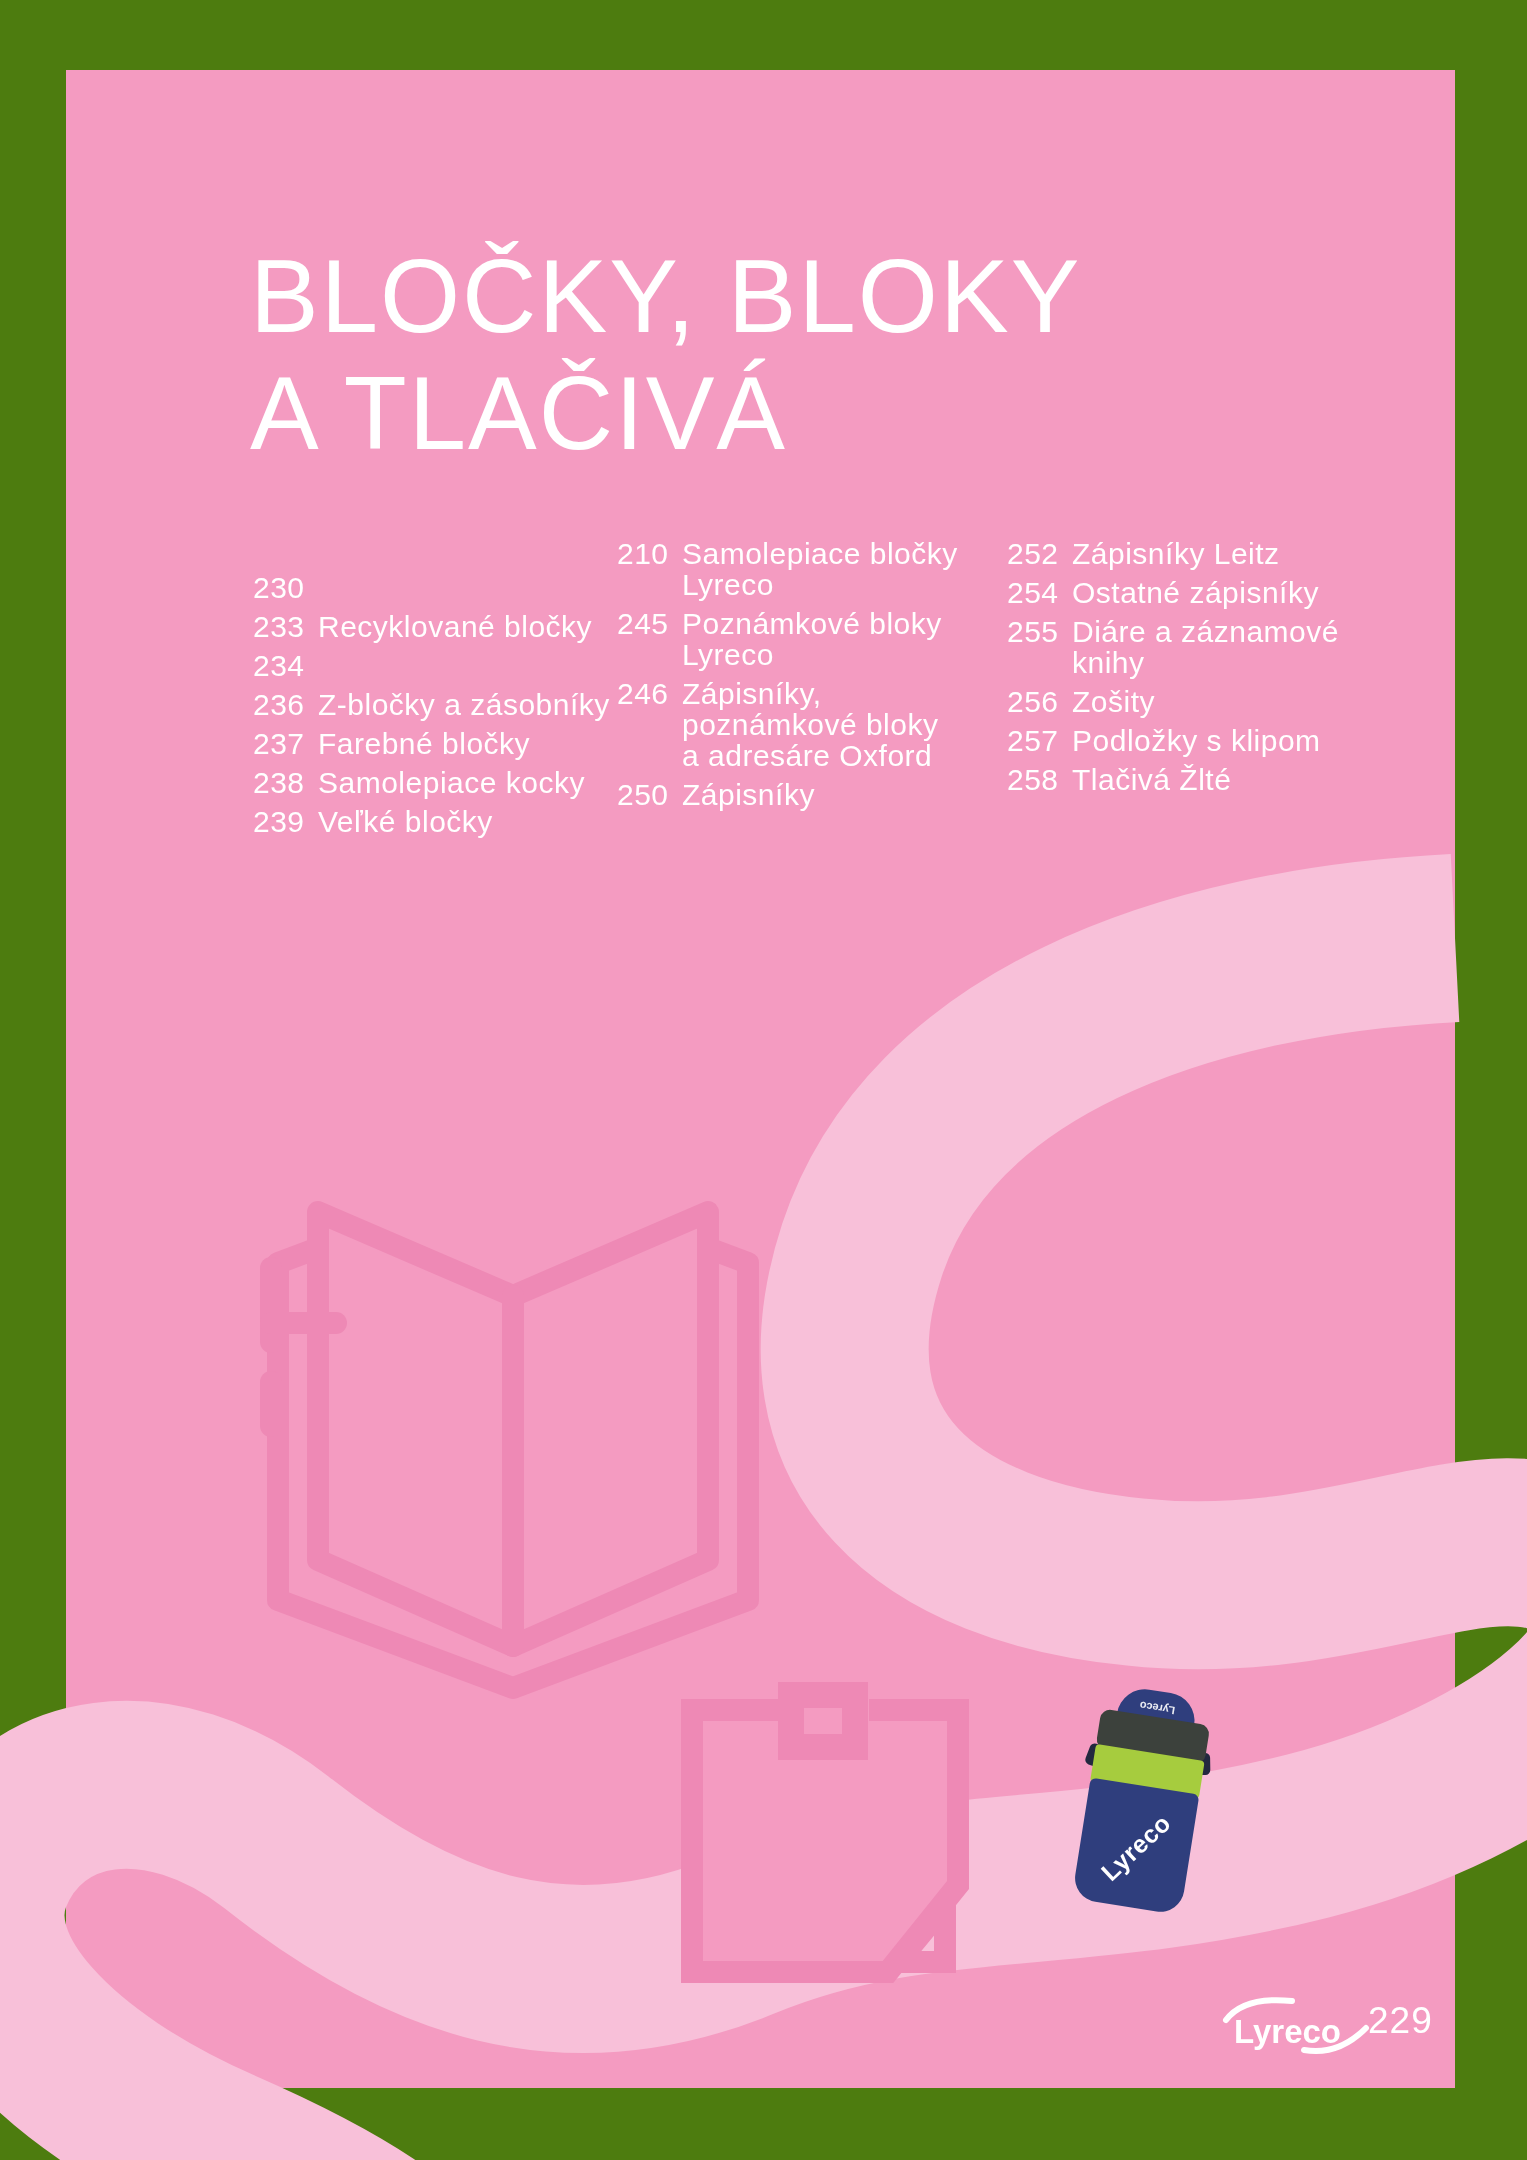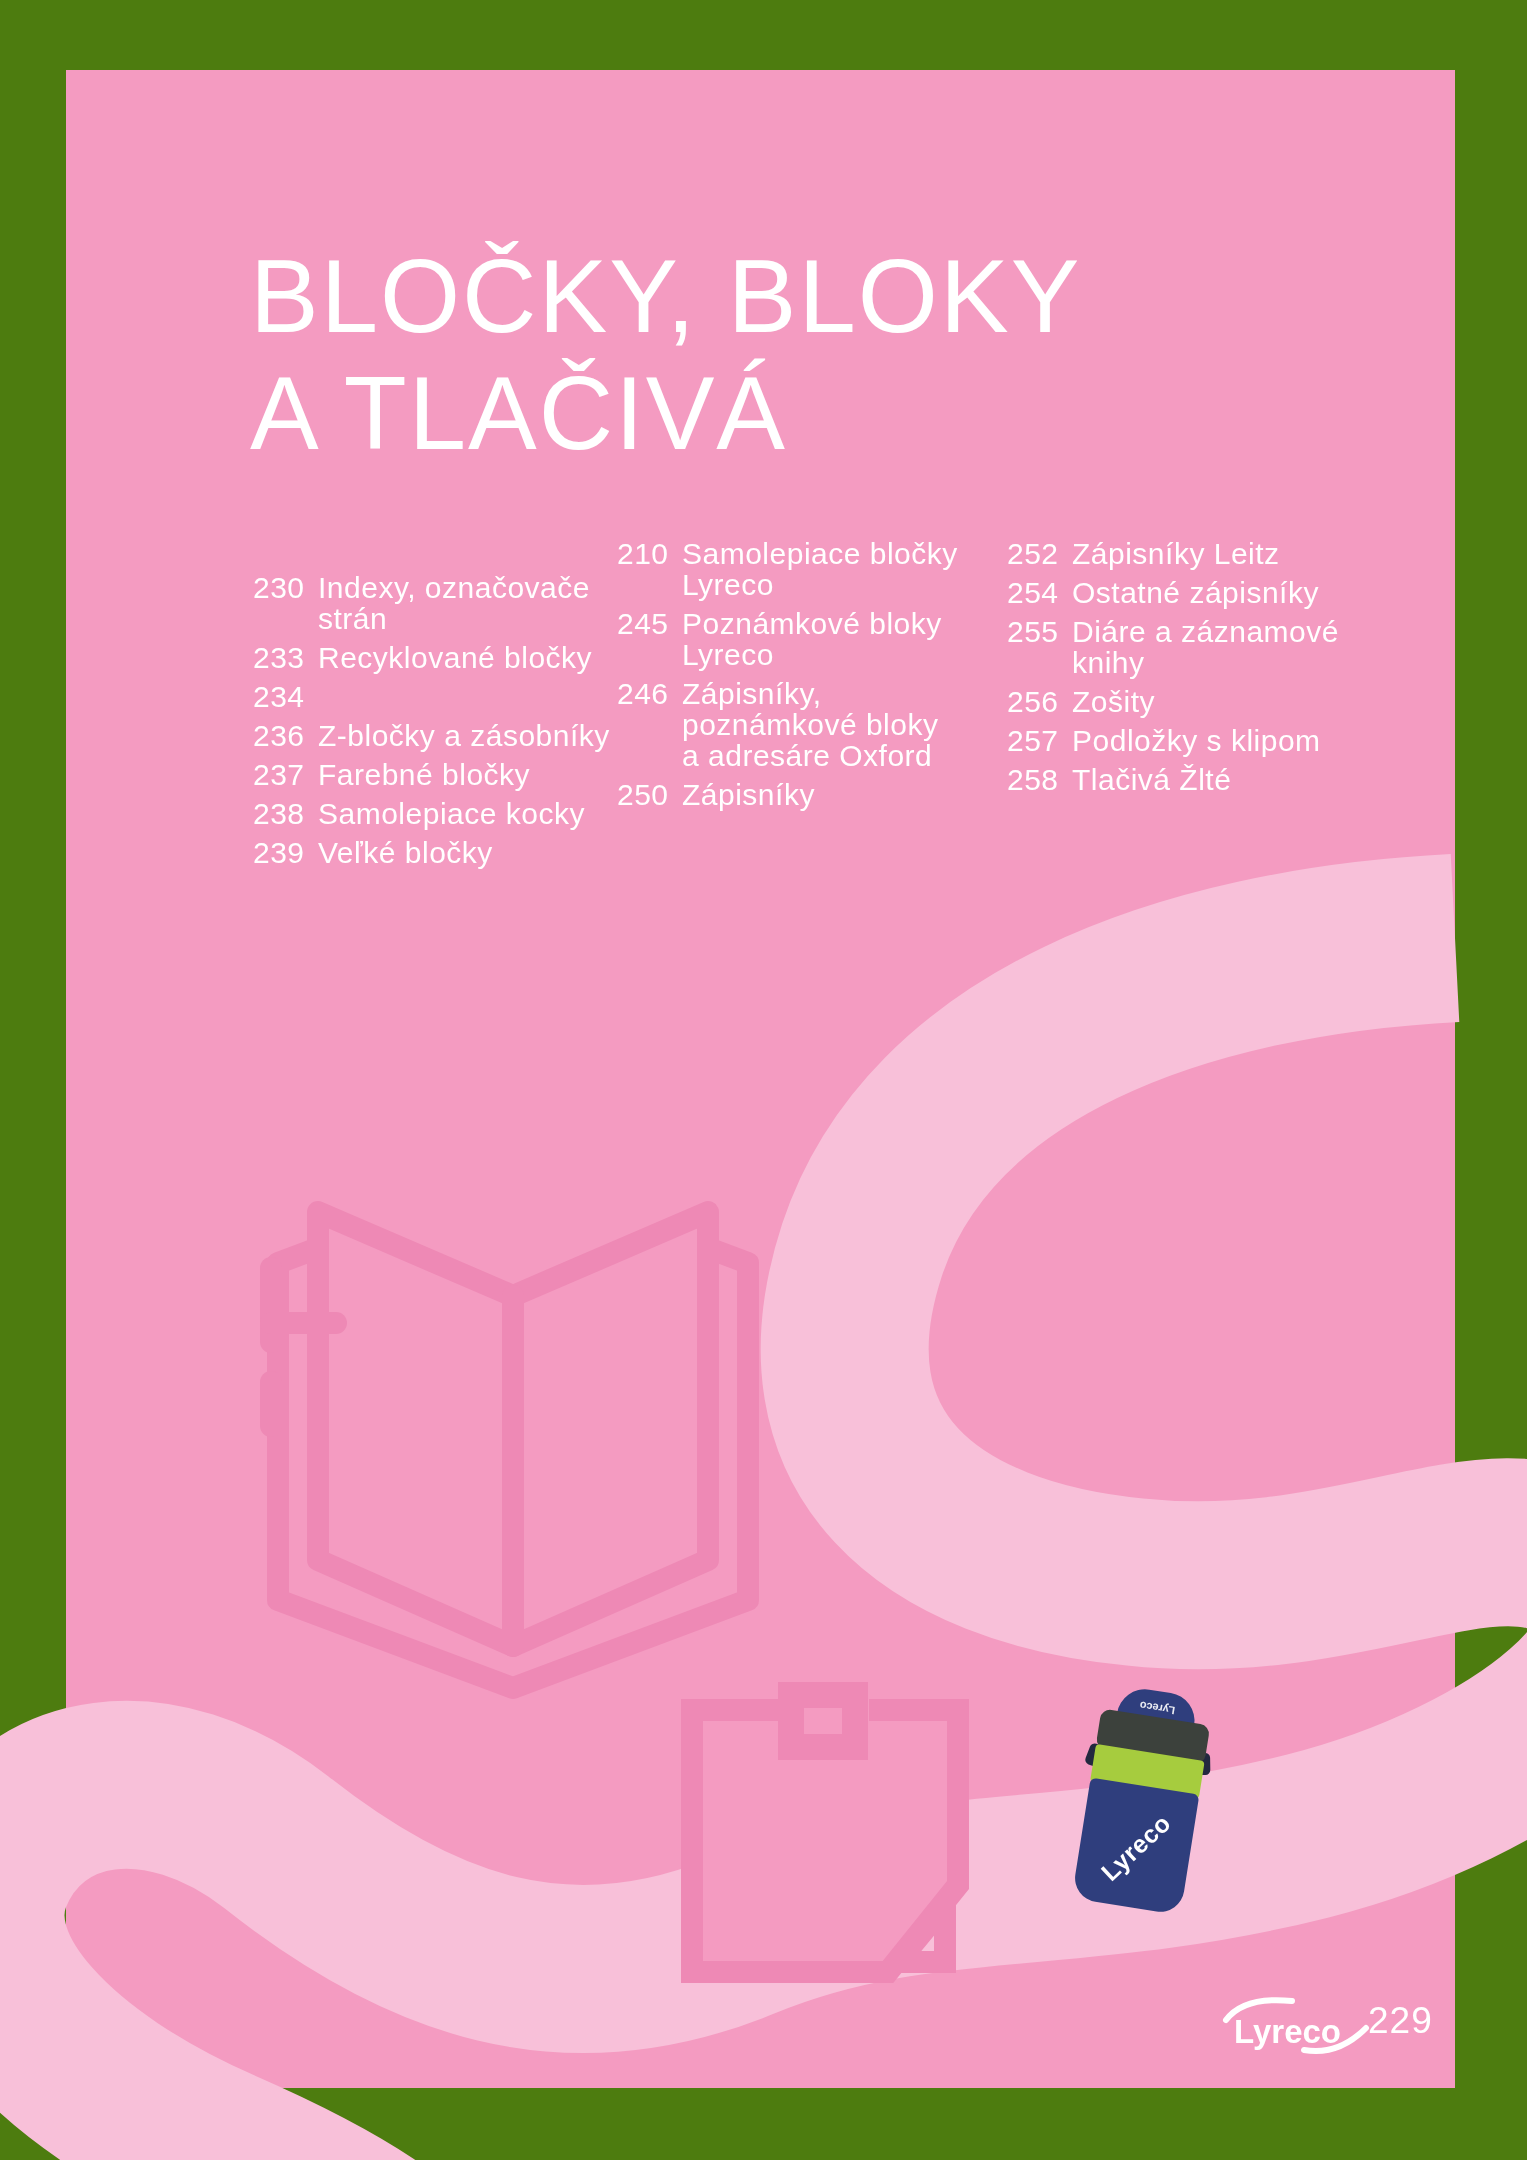--- a/index.html
+++ b/index.html
@@ -79,22 +79,20 @@
       <rect x="791" y="1695" width="64" height="52" stroke-width="26"></rect>
     </g>
   </svg>
 
   <div class="title">BLOČKY, BLOKY
 A TLAČIVÁ</div>
 
   <div class="toc-col c1">
     <div class="toc-row">
       <span class="toc-num">230</span>
-      <span class="toc-lbl">Indexy, označovače
-strán</span>
     </div>
     <div class="toc-row">
       <span class="toc-num">233</span>
       <span class="toc-lbl">Recyklované bločky</span>
     </div>
     <div class="toc-row">
       <span class="toc-num">234</span>
     </div>
     <div class="toc-row">
       <span class="toc-num">236</span>

